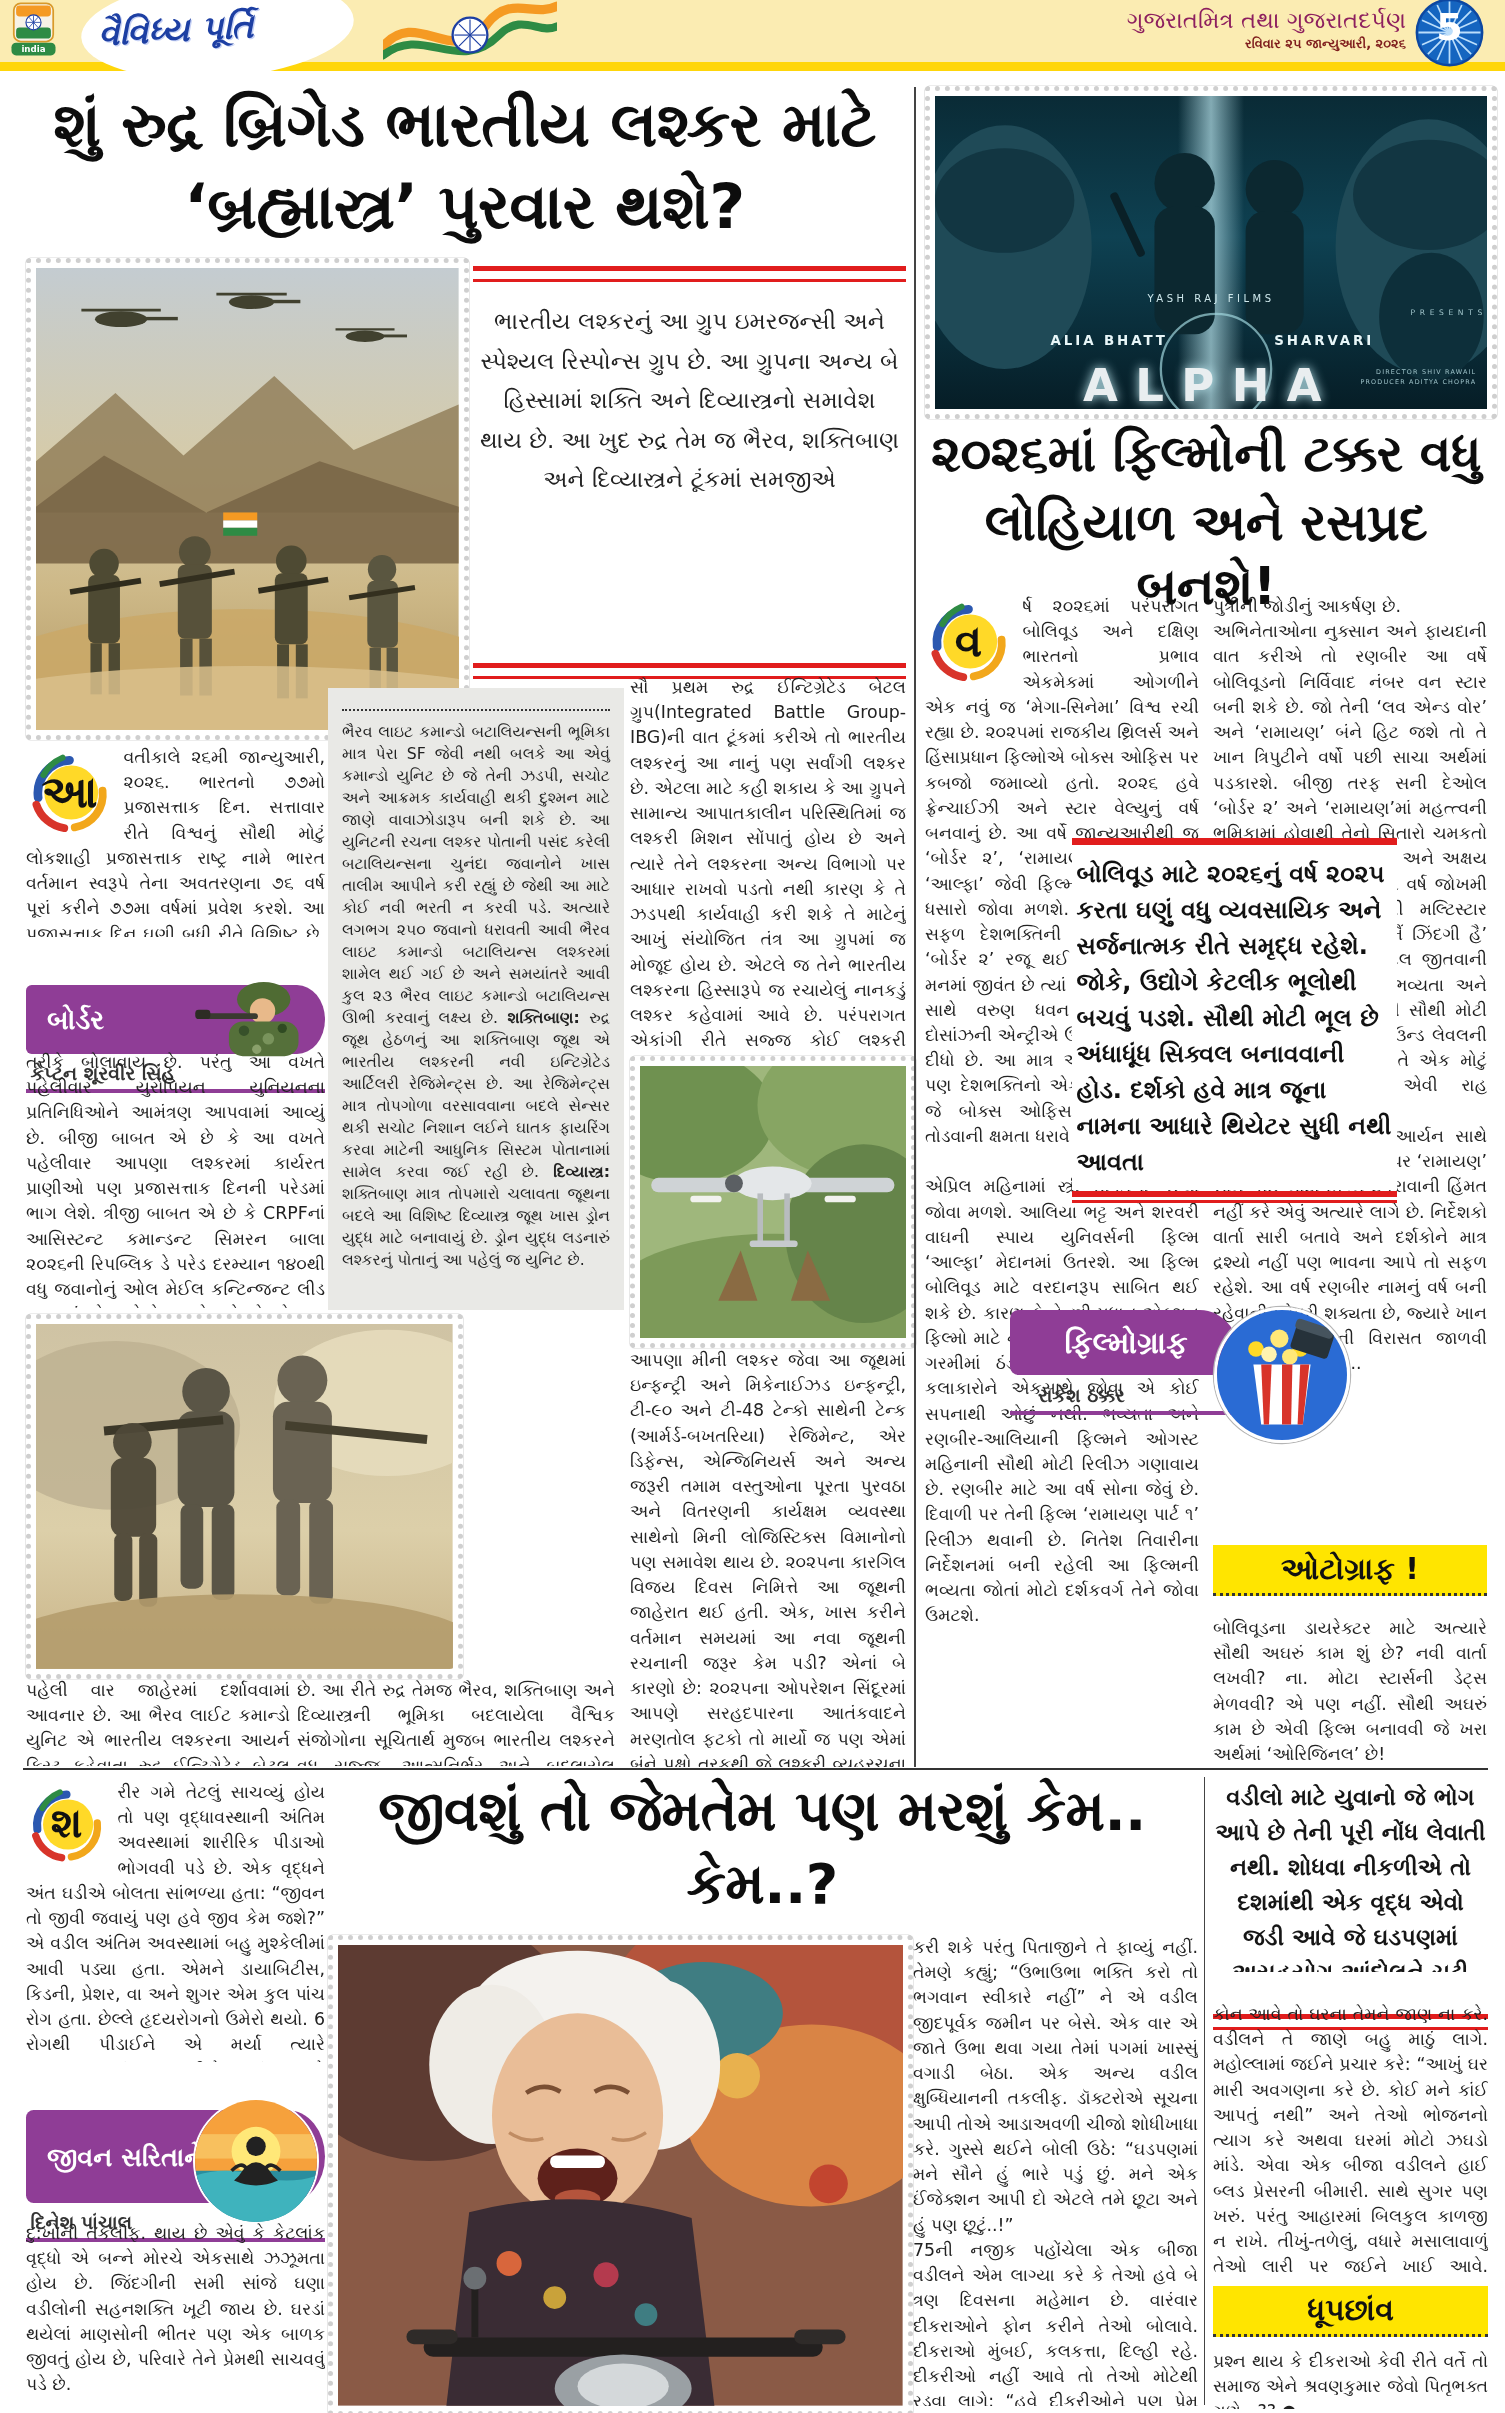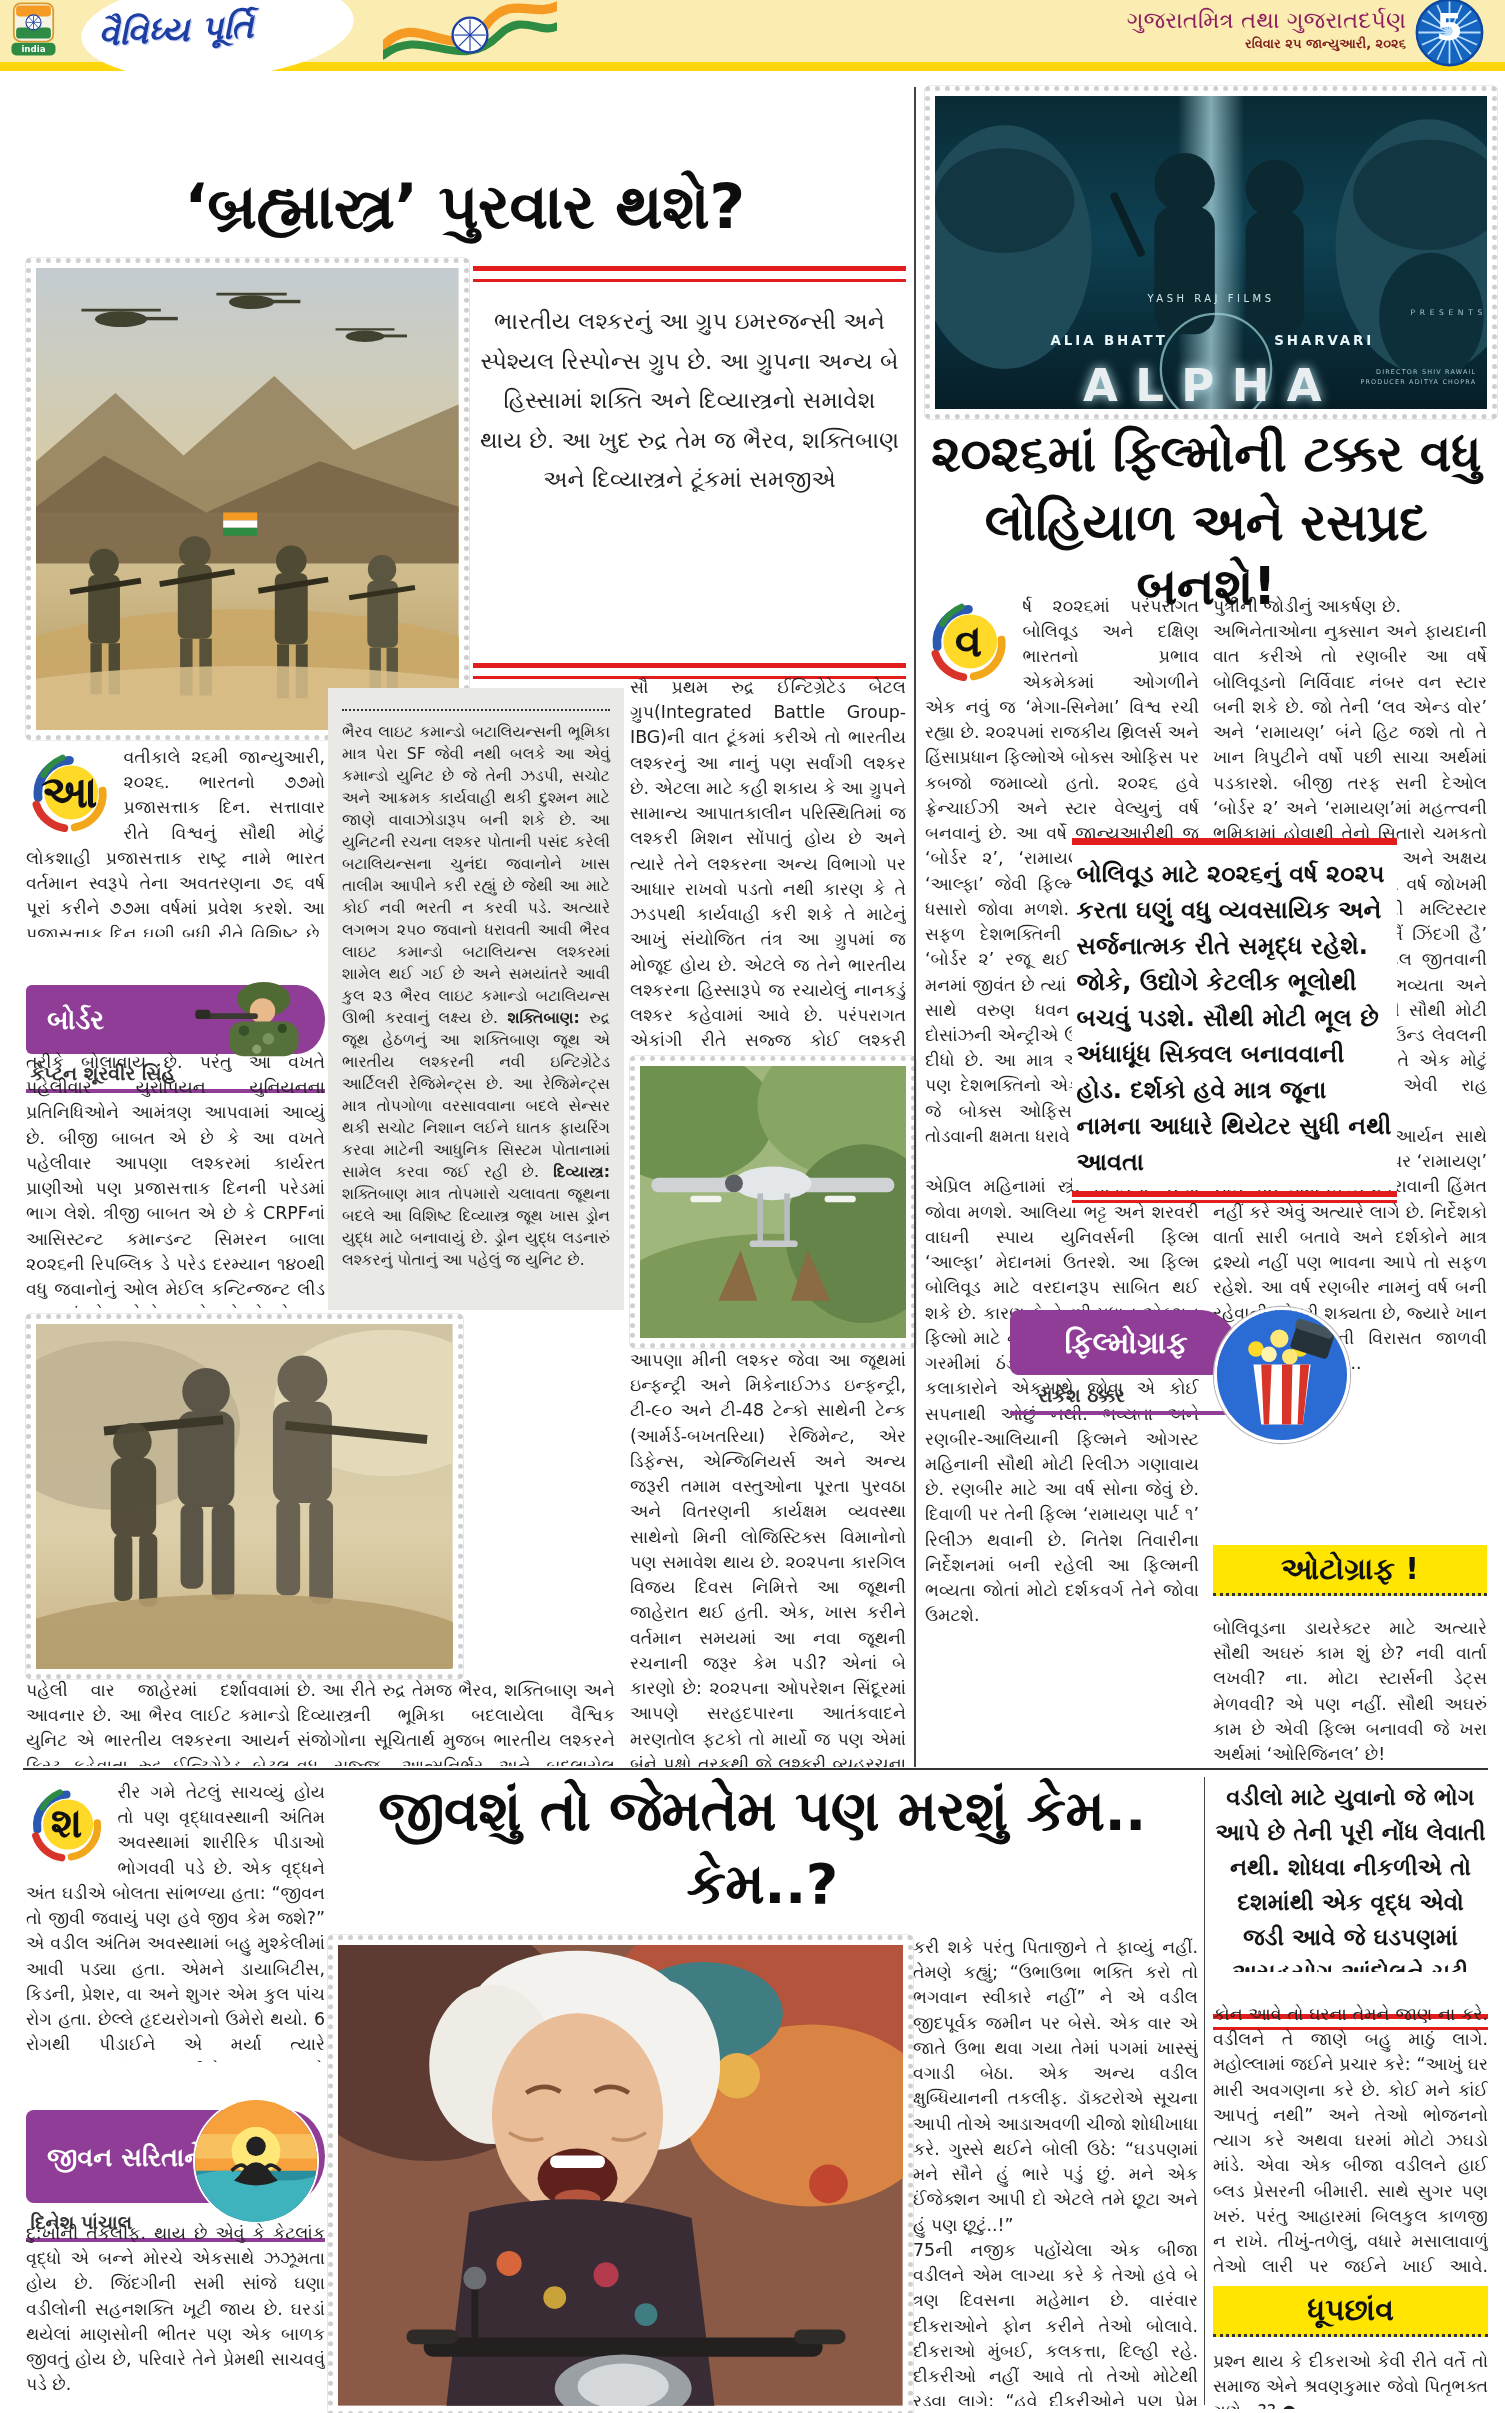--- a/index.html
+++ b/index.html
@@ -117,20 +117,21 @@
           <line x1="96" y1="22" x2="22" y2="96"></line>
         <line x1="12" y1="38" x2="106" y2="80"></line>
           <line x1="12" y1="80" x2="106" y2="38"></line>
         <line x1="38" y1="12" x2="80" y2="106"></line>
           <line x1="80" y1="12" x2="38" y2="106"></line>
       </g>
     </svg>
     <div class="num">5</div>
   </div>
 
+  <div class="abs h-main" style="left:23px;top:88px;width:883px;font-size:62px;line-height:1.2">શું રુદ્ર બ્રિગેડ ભારતીય લશ્કર માટે</div>
   <div class="abs h-main" style="left:23px;top:170px;width:883px;font-size:62px;line-height:1.2">‘બ્રહ્માસ્ત્ર’ પુરવાર થશે?</div>
 
   <div class="abs stamp" style="left:26px;top:258px;width:433px;height:472px">
     <div class="stamp-inner">
       <svg viewBox="0 0 745 812" width="100%" height="100%" preserveAspectRatio="none">
         <defs>
           <linearGradient id="sky" x1="0" y1="0" x2="0" y2="1">
             <stop offset="0" stop-color="#c4ccd1"></stop>
               <stop offset="0.45" stop-color="#d7cba6"></stop>
             <stop offset="0.7" stop-color="#cdb887"></stop>

